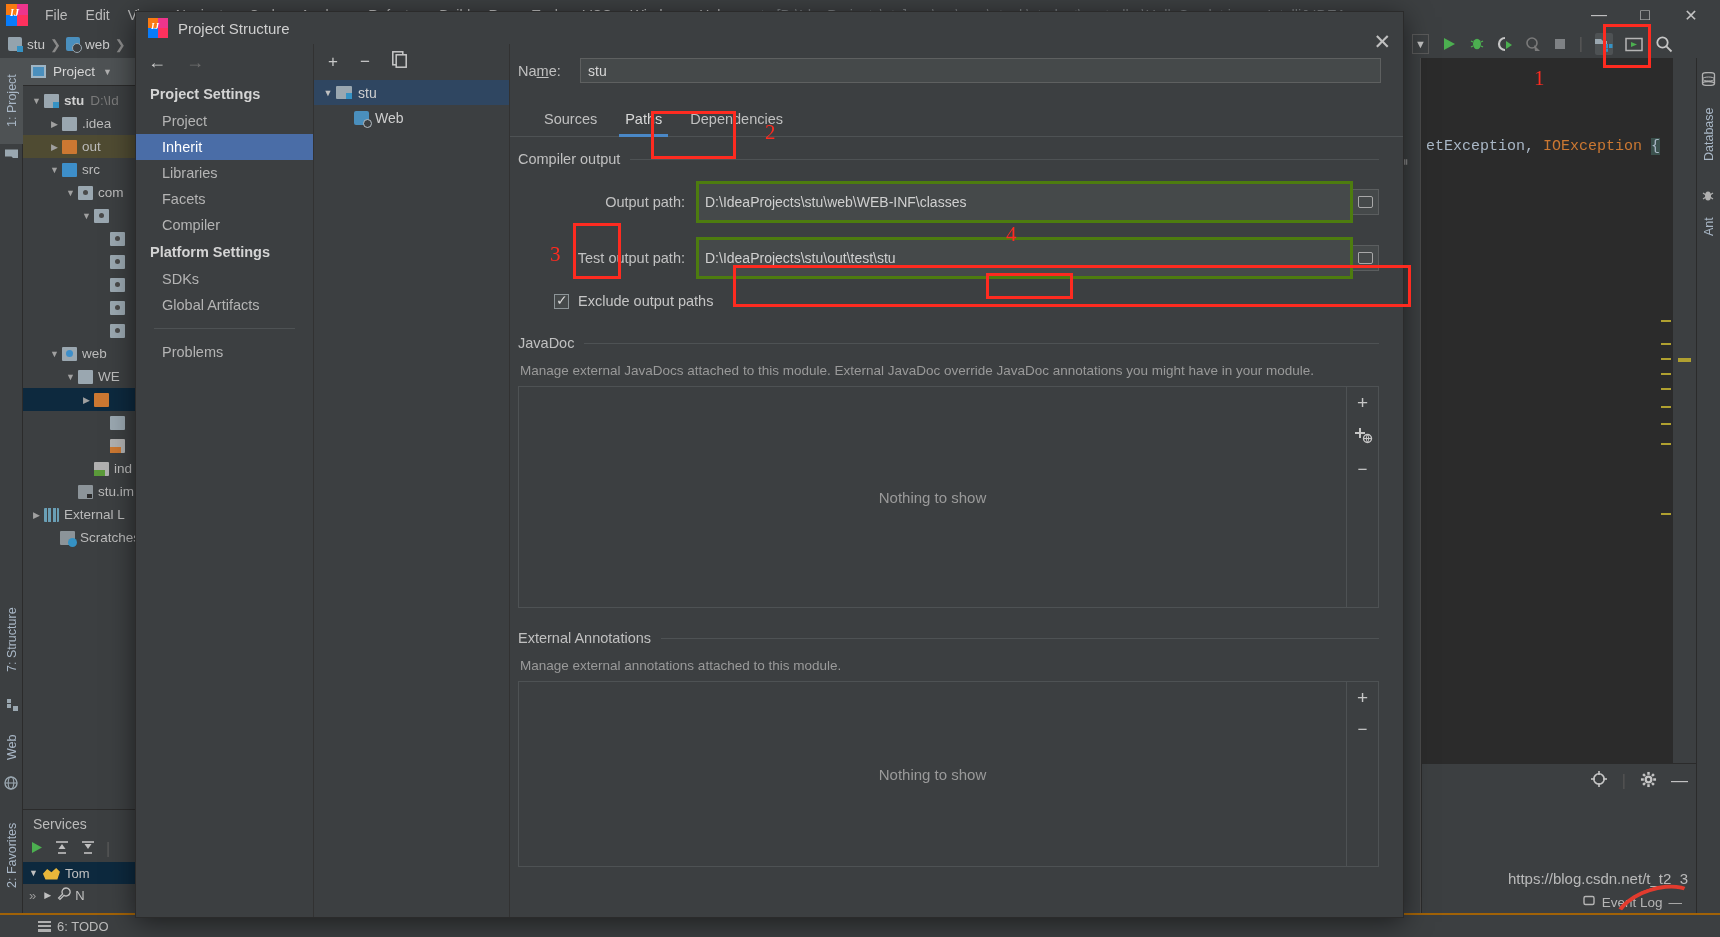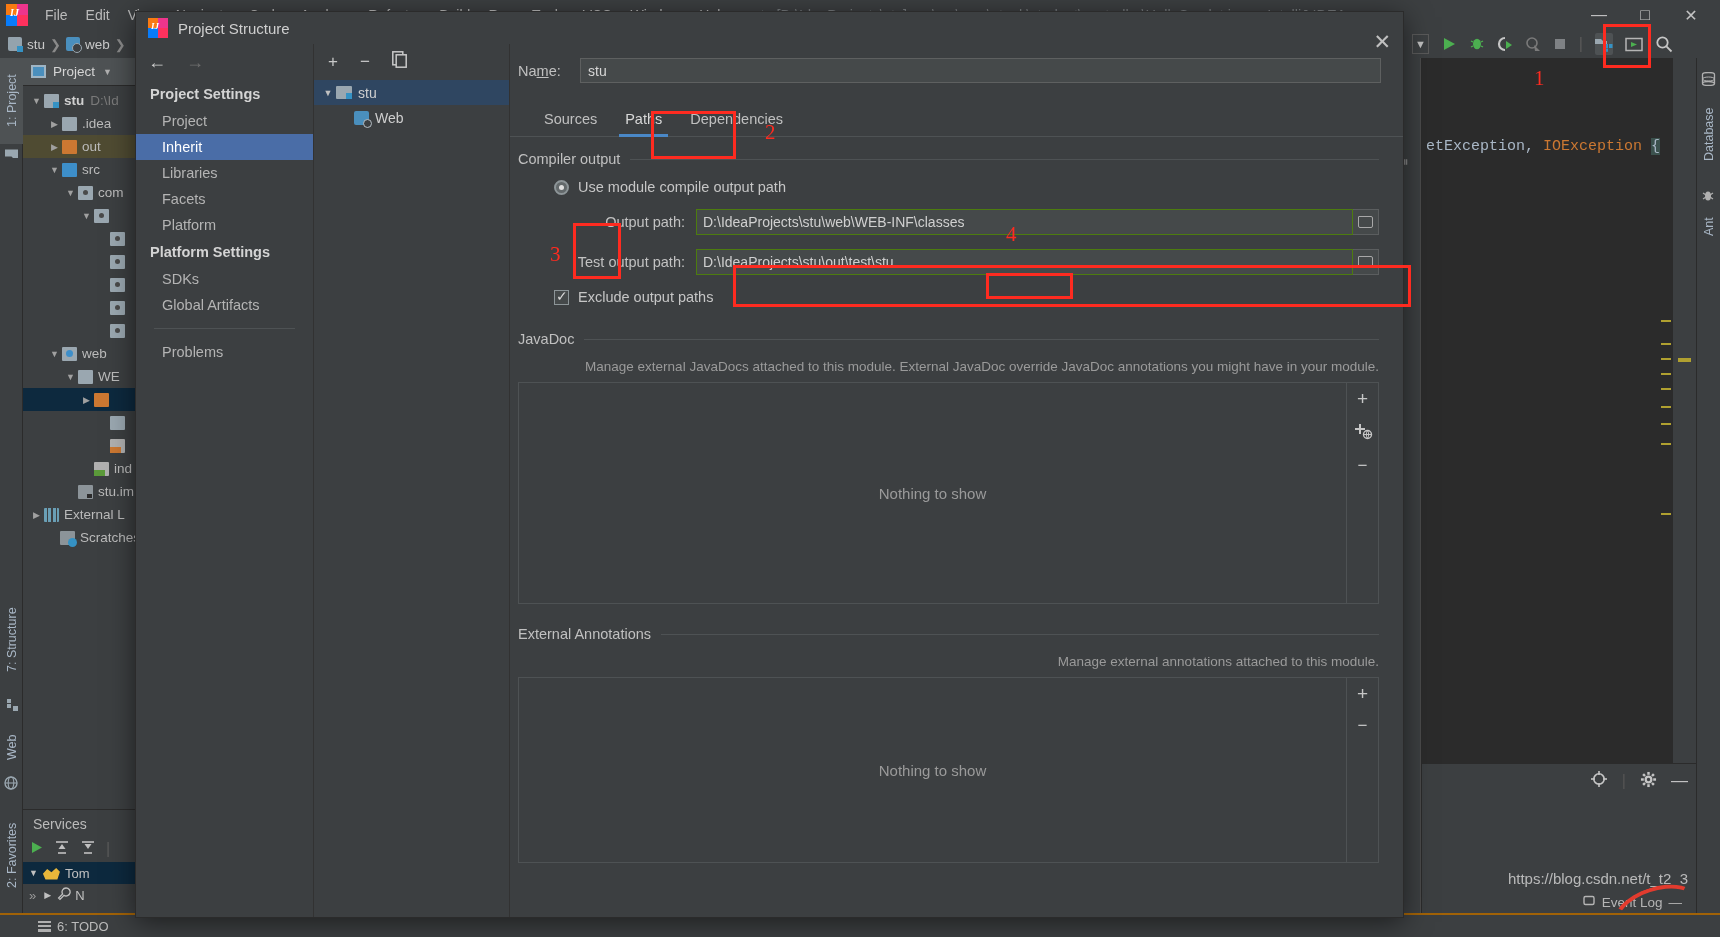--- a/index.html
+++ b/index.html
@@ -192,33 +192,33 @@
   .radio-row { display: flex; align-items: center; gap: 9px; margin: 12px 0 0 36px; }
   .radio { width: 15px; height: 15px; border-radius: 50%; border: 2px solid #6e7679; background: #3c3f41; flex: none; position: relative; }
   .radio.blue { border-color: #3592c4; }
   .radio.checked { border-color: #8d9598; background: #63696b; }
   .radio.checked::after { content:""; position:absolute; left:3px; top:3px; width:5px; height:5px; border-radius:50%; background:#e0e0e0; }
   .radio-label { color: #c6c6c6; font-size: 14.5px; }
 
   .path-row { display: flex; align-items: center; margin: 14px 0 0 0; padding-left: 18px; }
   .path-label { color: #c2c2c2; font-size: 14.5px; width: 160px; text-align: right; padding-right: 11px; }
   .path-field {
-    flex: 1; height: 26px; background: #45494a; border: 1px solid #4d7c0f; display: flex; align-items: center;
-    color: #d0d0d0; font-size: 14px; padding: 0 6px; position: relative;
+    flex: 1; height: 26px; background: #45494a; border: 3px solid #4d7c0f; display: flex; align-items: center;
+    color: #d0d0d0; font-size: 14px; padding: 18px 6px; position: relative;
   }
   .path-browse { width: 26px; height: 26px; background: #45494a; border: 1px solid #5b5e5f; border-left: none;
     display: flex; align-items: center; justify-content: center; }
   .mini-folder { width: 15px; height: 12px; border: 1.5px solid #a8a8a8; border-radius: 1px 2px 2px 2px; }
 
   .chk-row { display: flex; align-items: center; gap: 9px; margin: 14px 0 0 36px; }
   .chkbox { width: 15px; height: 15px; border: 1px solid #8d9598; background: #45494a; position: relative; flex: none; }
   .chkbox.checked::after { content: "✓"; position: absolute; left: 1px; top: -3px; color: #d8d8d8; font-size: 14px; }
   .chk-label { color: #c6c6c6; font-size: 14.5px; }
 
-  .sec-desc { color: #9a9a9a; font-size: 13.5px; margin: 12px 0 0 2px; text-align: right; }
+  .sec-desc { color: #9a9a9a; font-size: 13.5px; margin: 12px 0 0 2px; }
 
   .listbox { margin-top: 8px; display: flex; }
   .listbox .lb-area {
     flex: 1; background: #3c3f41; border: 1px solid #4e5254;
     display: flex; align-items: center; justify-content: center;
     color: #9a9a9a; font-size: 15px;
   }
   .lb-btns { width: 32px; display: flex; flex-direction: column; align-items: center; padding-top: 6px; gap: 14px;
     border-top: 1px solid #4e5254; border-right: 1px solid #4e5254; border-bottom: 1px solid #4e5254; }
   .lb-btn { color: #c6c6c6; font-size: 19px; line-height: 1; }
@@ -618,21 +618,21 @@
       <div class="dlg-left">
         <div class="nav-arrows">
           <span class="back">←</span>
           <span class="fwd">→</span>
         </div>
         <div class="cat-head">Project Settings</div>
         <div class="cat-item">Project</div>
         <div class="cat-item active">Inherit</div>
         <div class="cat-item">Libraries</div>
         <div class="cat-item">Facets</div>
-        <div class="cat-item">Platform</div>
+        <div class="cat-item">Compiler</div>
         <div class="cat-head">Platform Settings</div>
         <div class="cat-item">SDKs</div>
         <div class="cat-item">Global Artifacts</div>
         <div class="cat-sep"></div>
         <div class="cat-item">Problems</div>
       </div>
 
       <div class="dlg-mid">
         <div class="mid-toolbar">
           <span>+</span>
@@ -673,24 +673,20 @@
           <div class="tab">Dependencies</div>
         </div>
 
         <div class="section">
           <div class="sec-title">
             <span>Compiler output</span>
             <span class="rule"></span>
           </div>
 
 
-          <div class="radio-row">
-            <span class="radio checked"></span>
-            <span class="radio-label">Use module compile output path</span>
-          </div>
 
           <div class="path-row">
             <span class="path-label">Output path:</span>
             <span class="path-field">D:\IdeaProjects\stu\web\WEB-INF\classes</span>
             <span class="path-browse">
                 <span class="mini-folder"></span>
               </span>
           </div>
 
           <div class="path-row">

